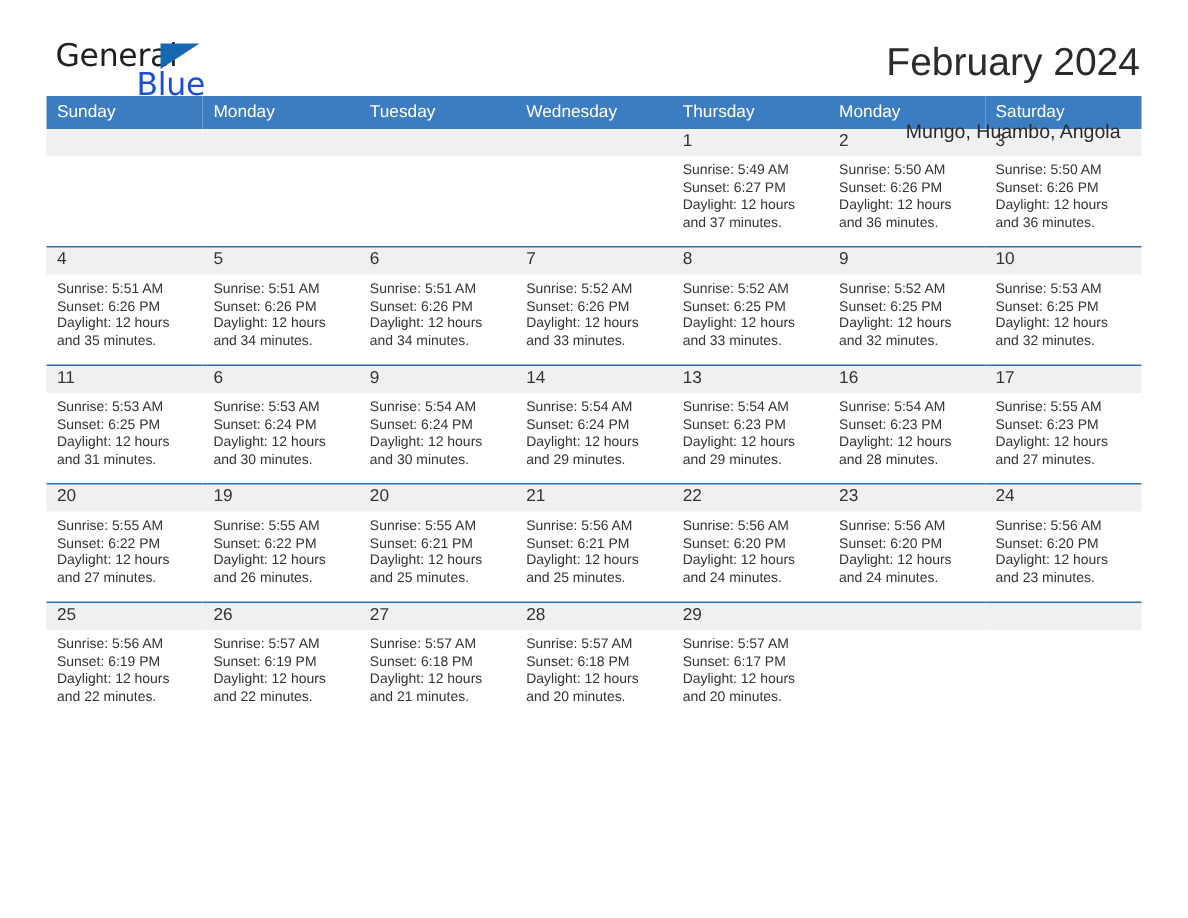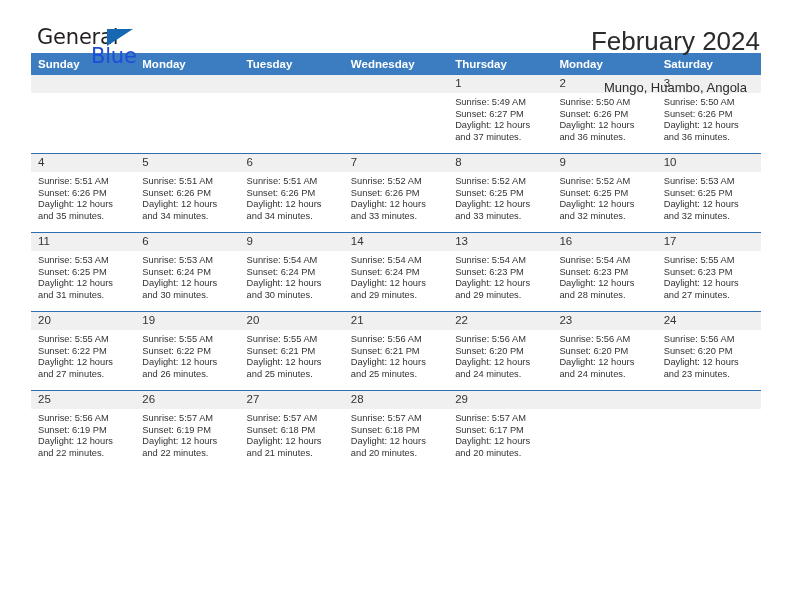--- a/index.html
+++ b/index.html
@@ -20,21 +20,21 @@
     height: 612px;
     box-sizing: border-box;
     padding: 0 31px;
   }
 
   
   .top {
     display: flex;
     align-items: flex-start;
     justify-content: space-between;
-    height: 53px;
+    height: 64px;
     padding-top: 27px;
     box-sizing: border-box;
   }
   .brand {
     position: relative;
     width: 160px;
     height: 46px;
     line-height: 1;
   }
   .brand-general {
@@ -84,21 +84,21 @@
   
   .calendar {
     width: 730px;
     border-collapse: collapse;
     table-layout: fixed;
   }
   .calendar th {
     background: #3b7dc0;
     color: #ffffff;
     font-size: 11.5px;
-    font-weight: bold;
+    font-weight: normal;
     text-align: left;
     padding: 5px 0 5px 7px;
     height: 12px;
     border: none;
   }
   .calendar td {
     width: 104.28px;
     vertical-align: top;
     padding: 0;
     border: none;

